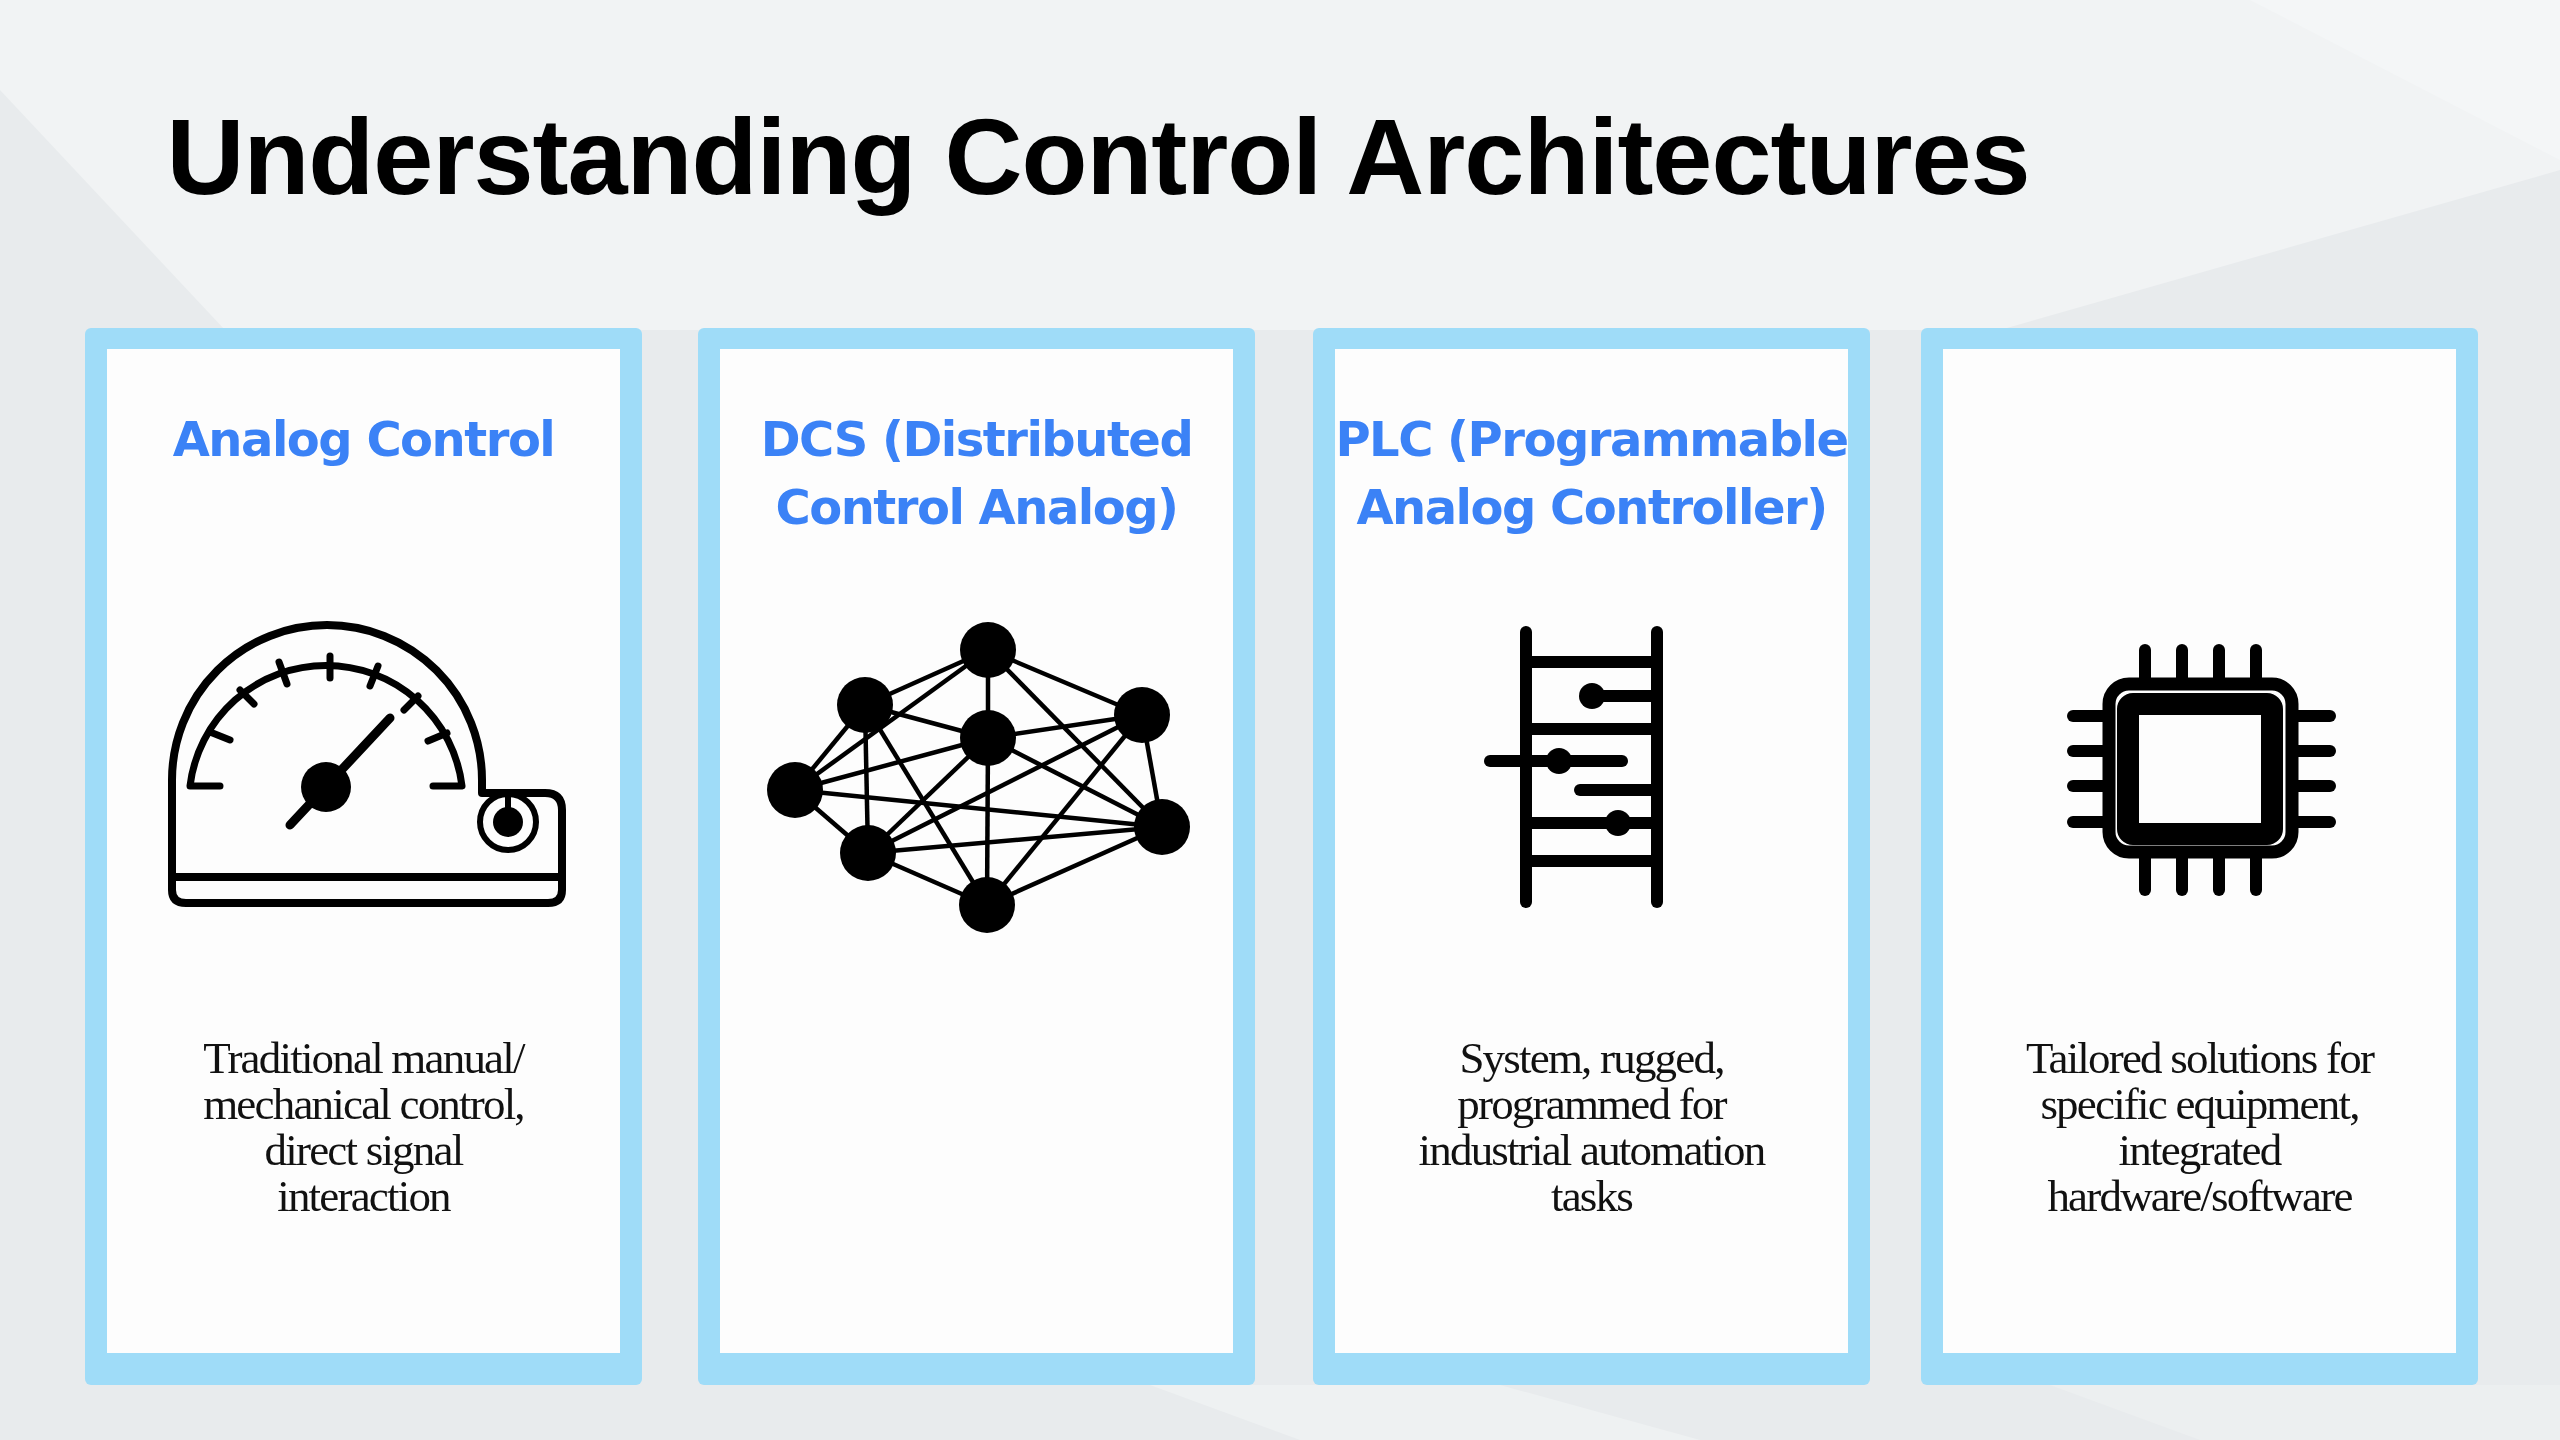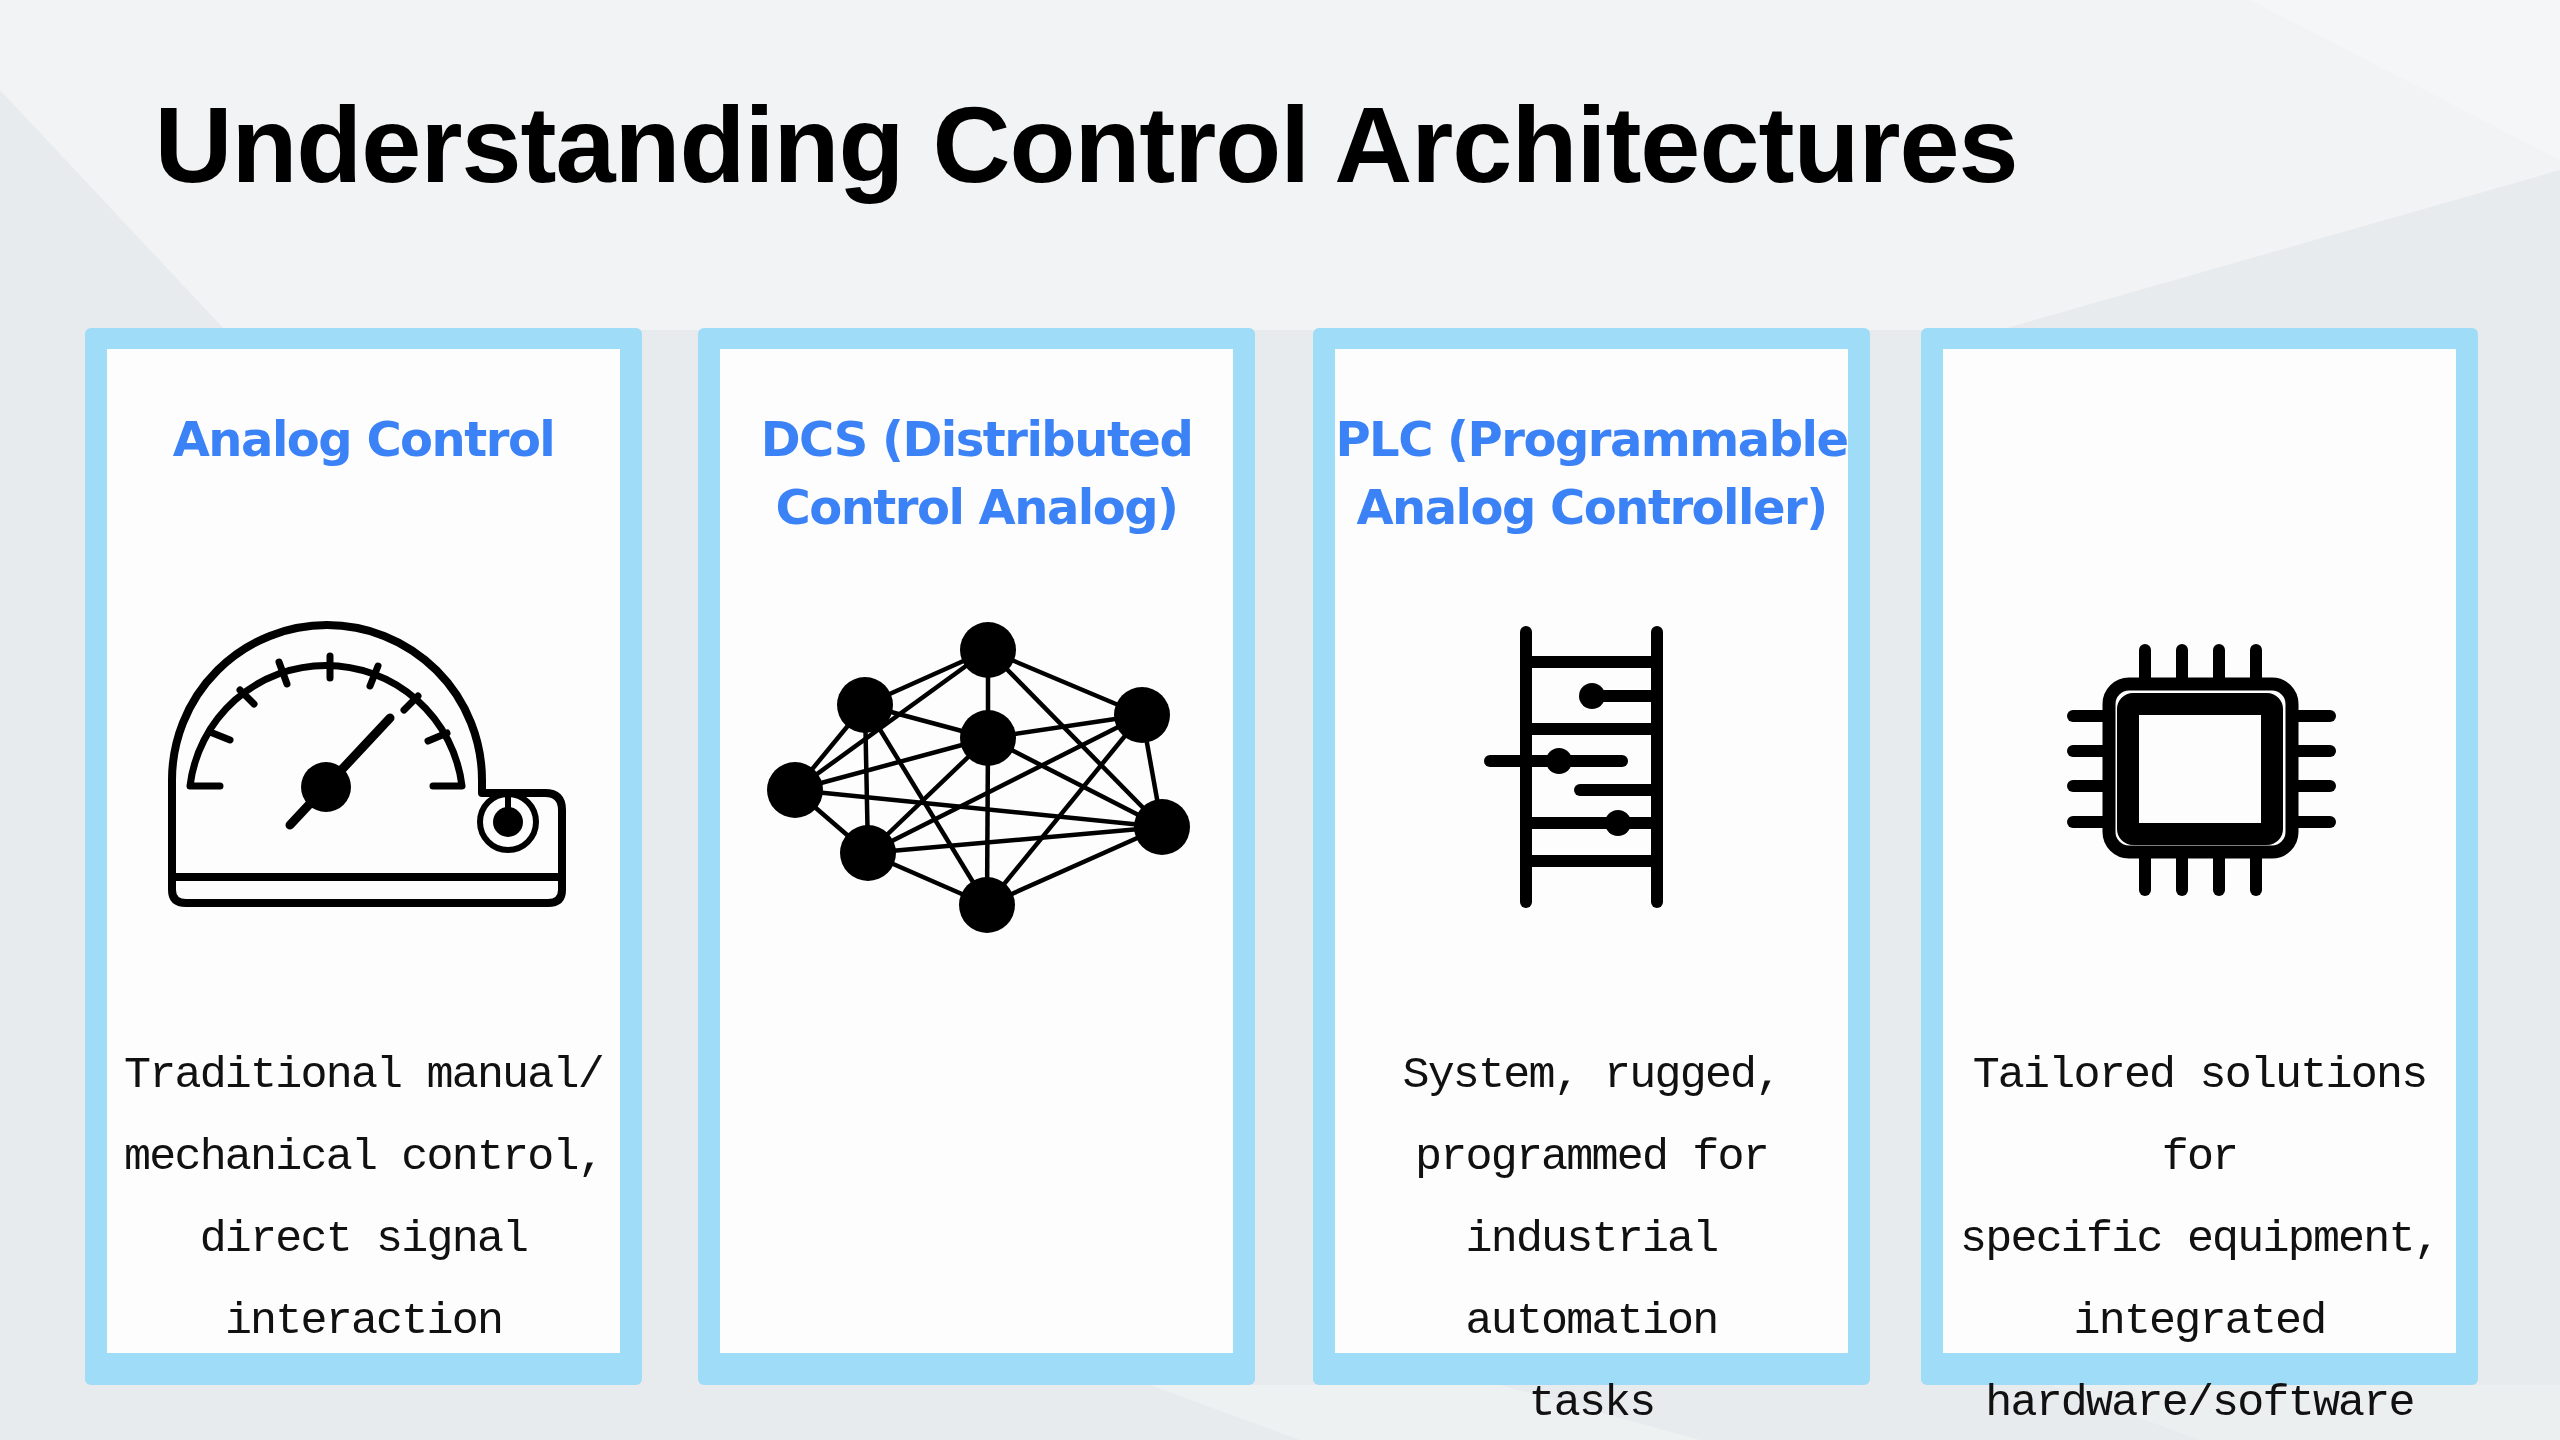--- a/index.html
+++ b/index.html
@@ -6,42 +6,42 @@
     body {
       width: 2560px; height: 1440px; overflow: hidden; position: relative;
       background: #e9ecee;
       font-family: "Liberation Sans", sans-serif;
     }
     .bg { position: absolute; inset: 0; }
     .title {
       position: absolute; left: 0; top: 70px; width: 2172px;
       text-align: center; font-family: "Liberation Sans", sans-serif;
       font-weight: bold; font-size: 108px; color: #000;
-      letter-spacing: -1px; margin: 0; line-height: 150px;
+      letter-spacing: -1px; margin: 12px; line-height: 150px;
     }
     .card {
       position: absolute; top: 328px; width: 557px; height: 1057px;
       box-sizing: border-box; background: #9fdcf8;
       border-radius: 6px;
     }
     .card-inner {
       position: absolute; left: 22px; right: 22px; top: 21px; bottom: 32px;
       background: #fdfdfd;
     }
     .card-title {
       position: absolute; left: 0; right: 0; top: 56px;
       text-align: center; font-family: "DejaVu Sans", sans-serif;
       font-weight: bold; font-size: 48px; line-height: 68px; color: #3b82f6;
       letter-spacing: -1.5px; white-space: pre-line;
     }
     .card-icon { position: absolute; left: 0; top: 0; }
     .card-desc {
       position: absolute; left: 0; right: 0; top: 686px;
-      text-align: center; font-family: Liberation Mono, monospace;
-      font-weight: normal; font-size: 45px; line-height: 82px; color: #111;
+      text-align: center; font-family: Liberation Serif, serif;
+      font-weight: normal; font-size: 45px; line-height: 46px; color: #111;
       letter-spacing: -1.8px; white-space: pre-line;
     }
   </style>
 </head>
 <body>
 
 <svg class="bg" width="2560" height="1440" viewBox="0 0 2560 1440">
   <rect x="0" y="0" width="2560" height="1440" fill="#e8ebed"></rect>
   <polygon points="0,70 0,0 2560,0 2560,160 2250,0 0,0" fill="#eef1f2"></polygon>
   <polygon points="0,90 225,330 2000,330 2560,170 2560,0 0,0" fill="#f1f3f4"></polygon>

